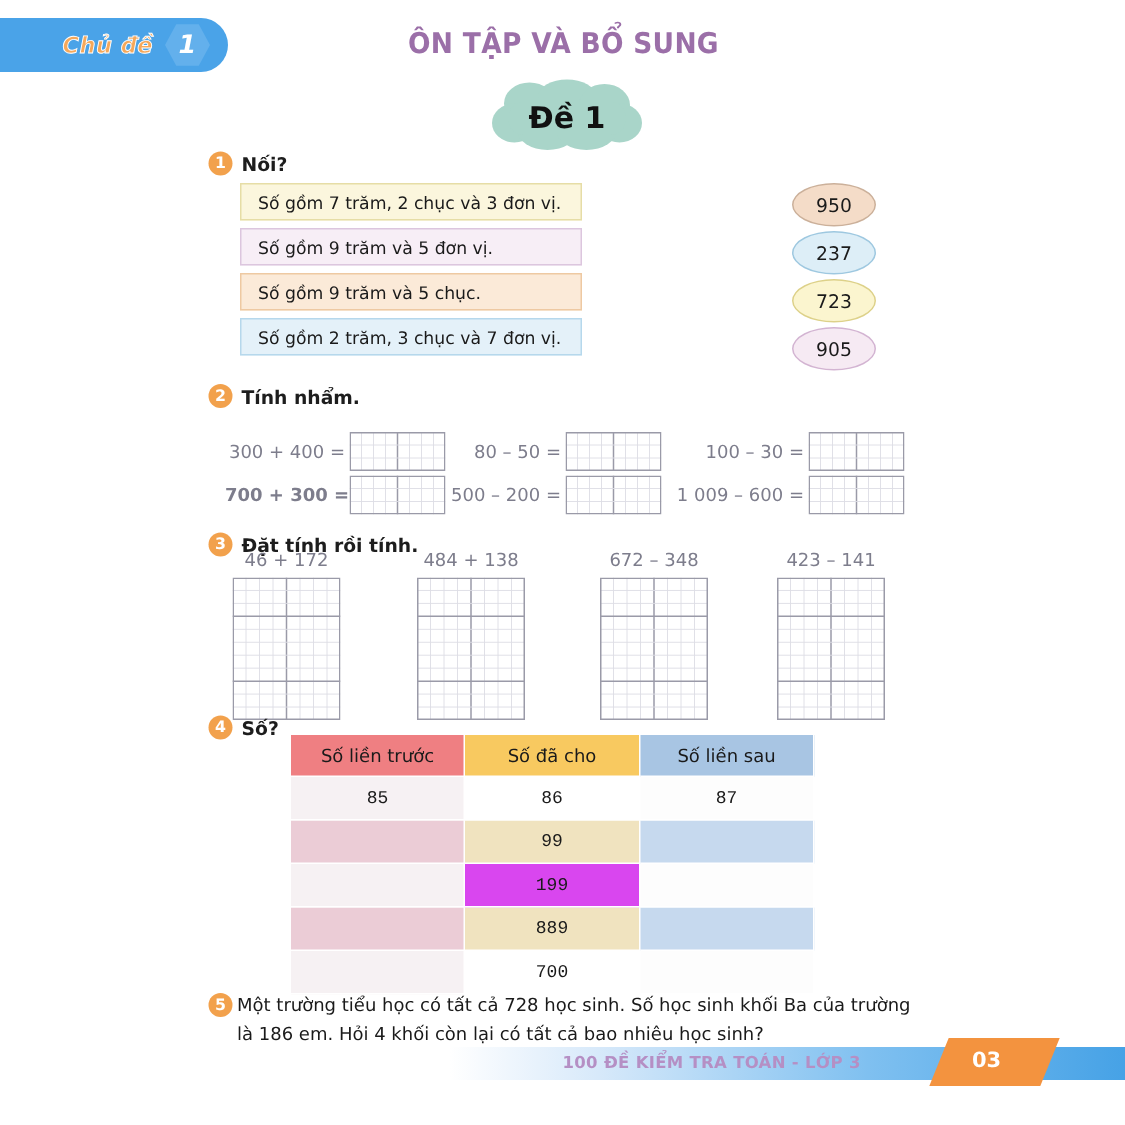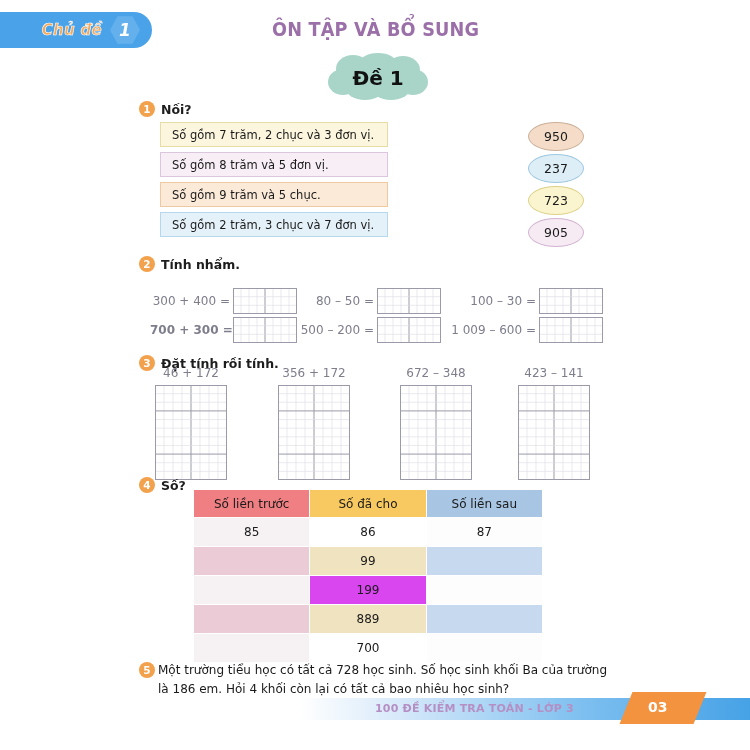--- a/index.html
+++ b/index.html
@@ -199,20 +199,21 @@
     font-weight: normal;
     color: #1a1a1a;
     border: 1px solid #ffffff;
   }
   .num-table td {
     height: 26px;
     font-size: 12px;
     color: #1a1a1a;
     text-align: center;
     border: 1px solid #ffffff;
+    font-family: Liberation Mono, monospace;
   }
 
   
   .q5-text {
     position: absolute;
     left: 158px;
     top: 661px;
     width: 455px;
     font-size: 12px;
     line-height: 1.55;
@@ -292,21 +293,21 @@
 
   <div class="ex-head" style="left:139px; top:101px;">
     <span class="ex-num">1</span>
     <span class="ex-title">Nối?</span>
   </div>
 
   <div class="q1-box" style="top:122px; background:#fbf6dd; border:1px solid #e6dda6;">
     <span>Số gồm 7 trăm, 2 chục và 3 đơn vị.</span>
   </div>
   <div class="q1-box" style="top:152px; background:#f7eef6; border:1px solid #dcc6de;">
-    <span>Số gồm 8 trăm và 5 đơn vị.</span>
+    <span>Số gồm 9 trăm và 5 đơn vị.</span>
   </div>
   <div class="q1-box" style="top:182px; background:#fbead8; border:1px solid #eec9a2;">
     <span>Số gồm 9 trăm và 5 chục.</span>
   </div>
   <div class="q1-box" style="top:212px; background:#e4f1f9; border:1px solid #b6d8ec;">
     <span>Số gồm 2 trăm, 3 chục và 7 đơn vị.</span>
   </div>
 
   <div class="q1-oval" style="top:122px; background:#f4dcc8; border:1.5px solid #cbb09a;">950</div>
   <div class="q1-oval" style="top:154px; background:#ddeef7; border:1.5px solid #9ec8e0;">237</div>
@@ -447,21 +448,21 @@
           <line x1="0" y1="51.81818181818182" x2="72" y2="51.81818181818182" stroke="#dcdce4" stroke-width="0.6"></line>
           <line x1="0" y1="60.45454545454545" x2="72" y2="60.45454545454545" stroke="#dcdce4" stroke-width="0.6"></line>
           <line x1="0" y1="69.0909090909091" x2="72" y2="69.0909090909091" stroke="#9a9aa8" stroke-width="1"></line>
           <line x1="0" y1="77.72727272727273" x2="72" y2="77.72727272727273" stroke="#dcdce4" stroke-width="0.6"></line>
           <line x1="0" y1="86.36363636363637" x2="72" y2="86.36363636363637" stroke="#dcdce4" stroke-width="0.6"></line>
           <rect x="0.5" y="0.5" width="71" height="94" fill="none" stroke="#9a9aa8" stroke-width="1"></rect>
         </svg>
       </div>
   </div>
   <div class="calc-col" style="left:278px; top:366px;">
-    <div class="calc-expr">356 + 172</div>
+    <div class="calc-expr">484 + 138</div>
     <div class="grid-big">
         <svg width="72" height="95" viewBox="0 0 72 95" style="display: block;">
           <line x1="9" y1="0" x2="9" y2="95" stroke="#dcdce4" stroke-width="0.6"></line>
           <line x1="18" y1="0" x2="18" y2="95" stroke="#dcdce4" stroke-width="0.6"></line>
           <line x1="27" y1="0" x2="27" y2="95" stroke="#dcdce4" stroke-width="0.6"></line>
           <line x1="36" y1="0" x2="36" y2="95" stroke="#9a9aa8" stroke-width="1"></line>
           <line x1="45" y1="0" x2="45" y2="95" stroke="#dcdce4" stroke-width="0.6"></line>
           <line x1="54" y1="0" x2="54" y2="95" stroke="#dcdce4" stroke-width="0.6"></line>
           <line x1="63" y1="0" x2="63" y2="95" stroke="#dcdce4" stroke-width="0.6"></line>
           <line x1="0" y1="8.636363636363637" x2="72" y2="8.636363636363637" stroke="#dcdce4" stroke-width="0.6"></line>

